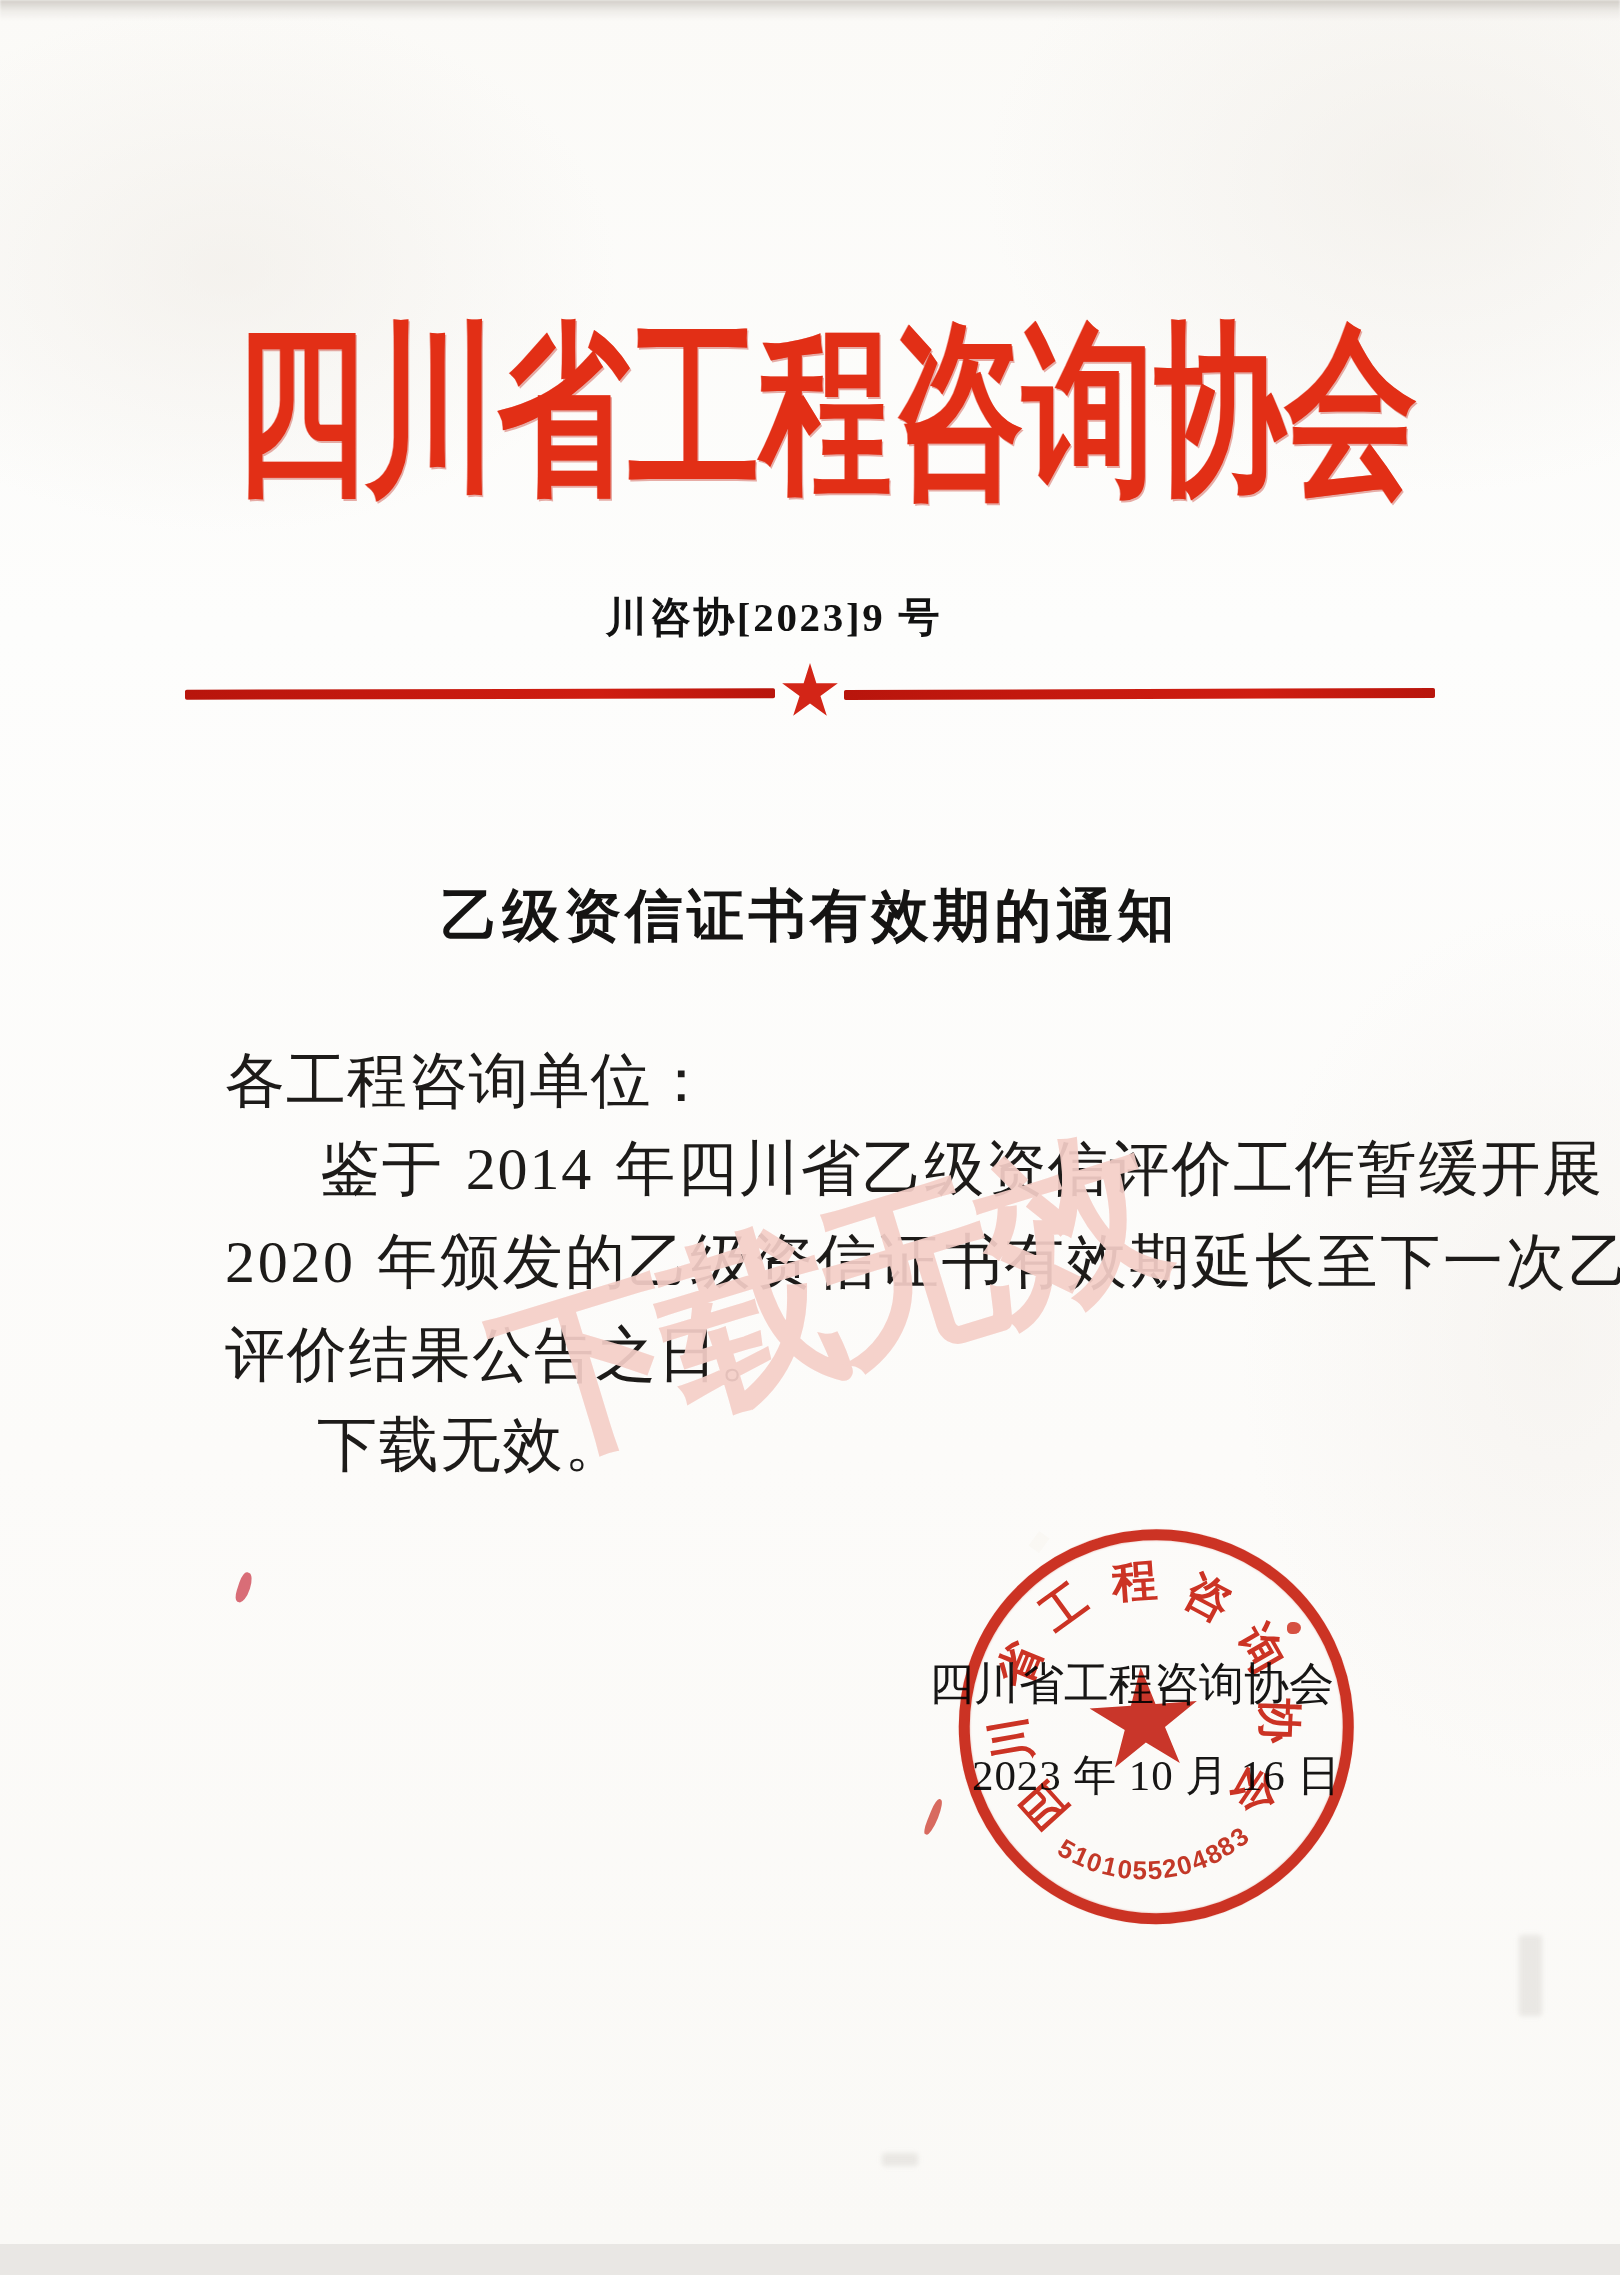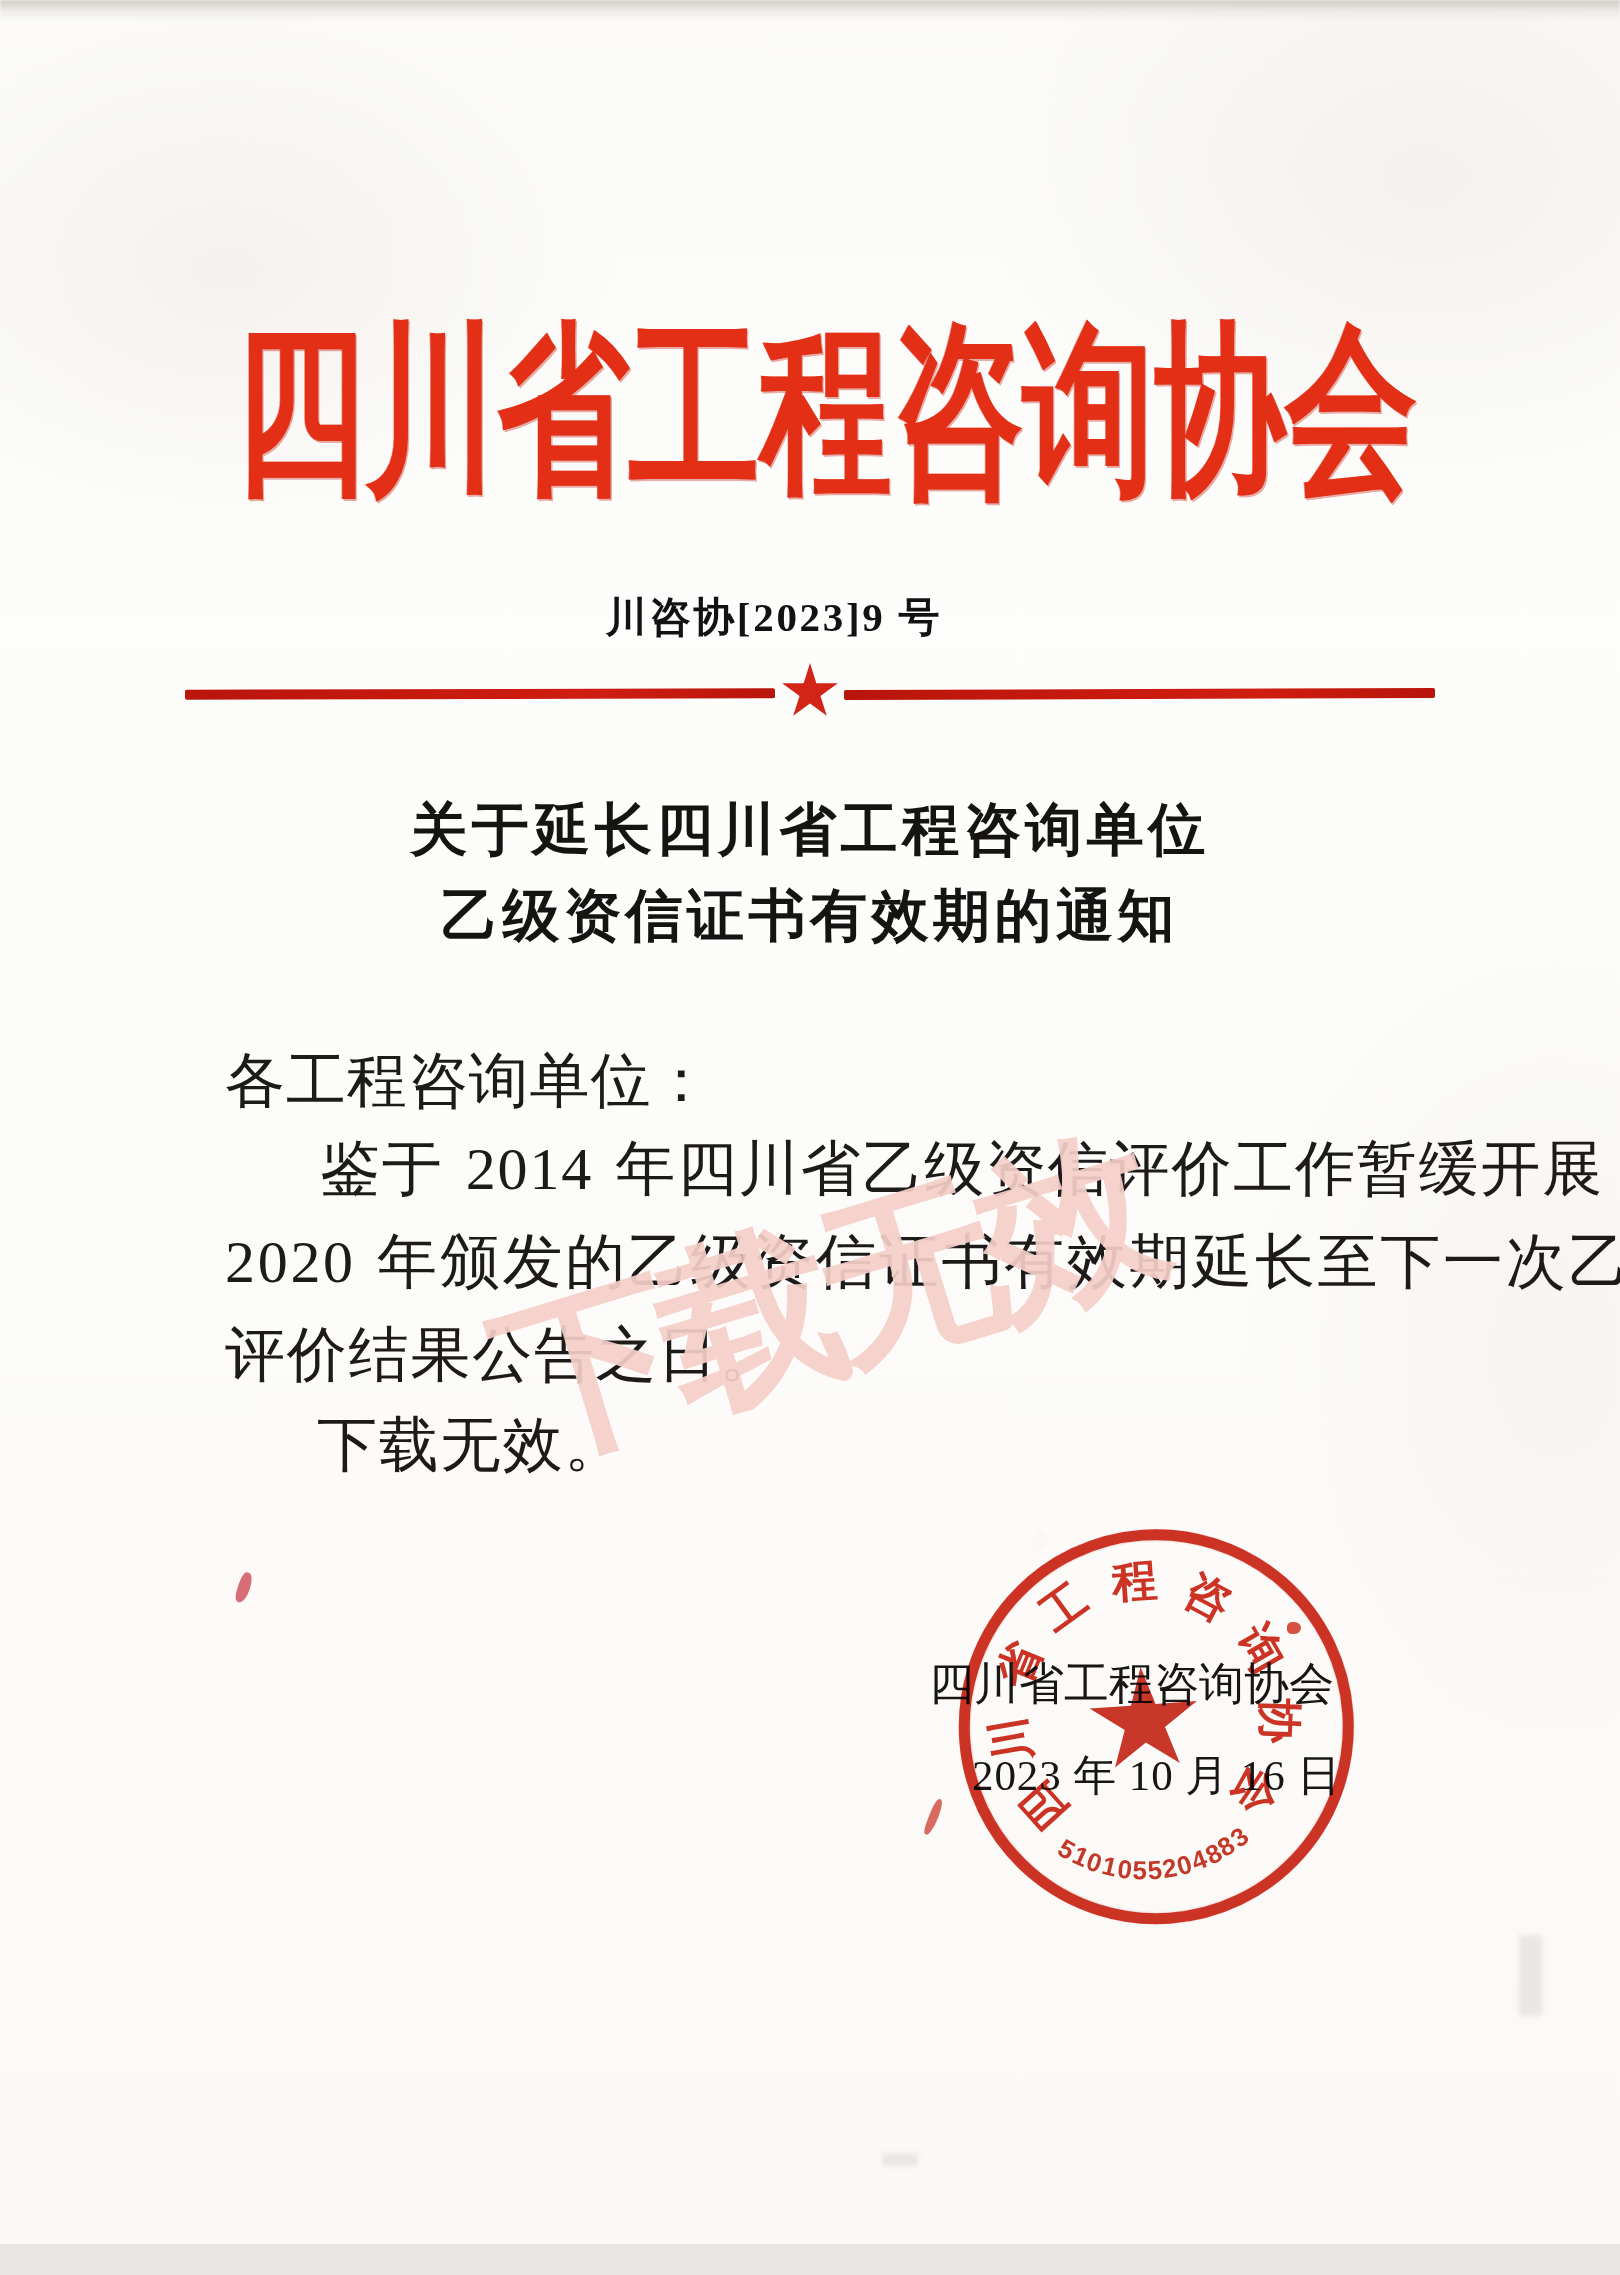--- a/index.html
+++ b/index.html
@@ -133,21 +133,20 @@
   <div class="scan-band-top"></div>
 
   <div class="org-header">四川省工程咨询协会</div>
 
   <div class="doc-number">川咨协[2023]9 号</div>
 
   <div class="red-rule-left"></div>
   <div class="red-rule-right"></div>
   <div class="rule-star"></div>
 
-  <div class="doc-title title-1">关于延长四川省工程咨询单位</div>
   <div class="doc-title title-2">乙级资信证书有效期的通知</div>
 
   <div class="body-line salutation">各工程咨询单位：</div>
   <div class="body-line para-1">鉴于 2014 年四川省乙级资信评价工作暂缓开展，现将</div>
   <div class="body-line para-2">2020 年颁发的乙级资信证书有效期延长至下一次乙级资信</div>
   <div class="body-line para-3">评价结果公告之日。</div>
   <div class="body-line closing">下载无效。</div>
 
   <div class="watermark">下载无效</div>
 

